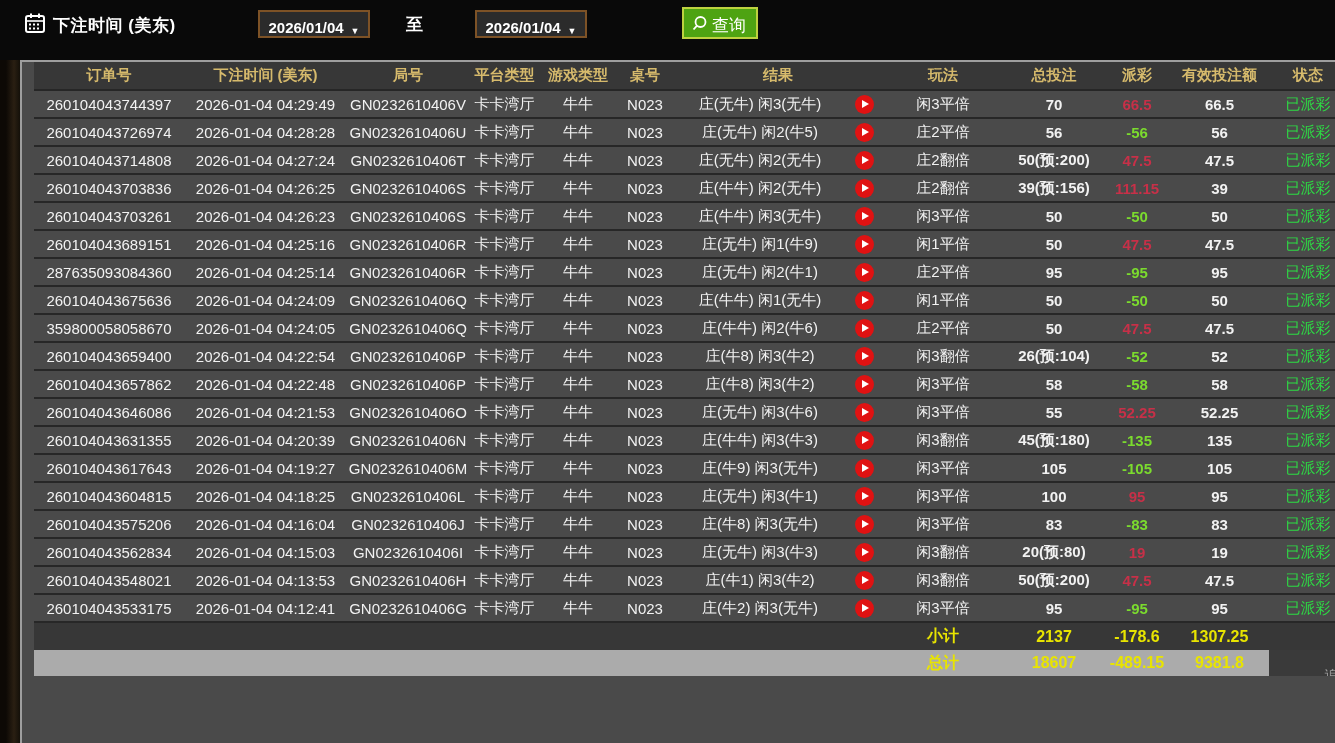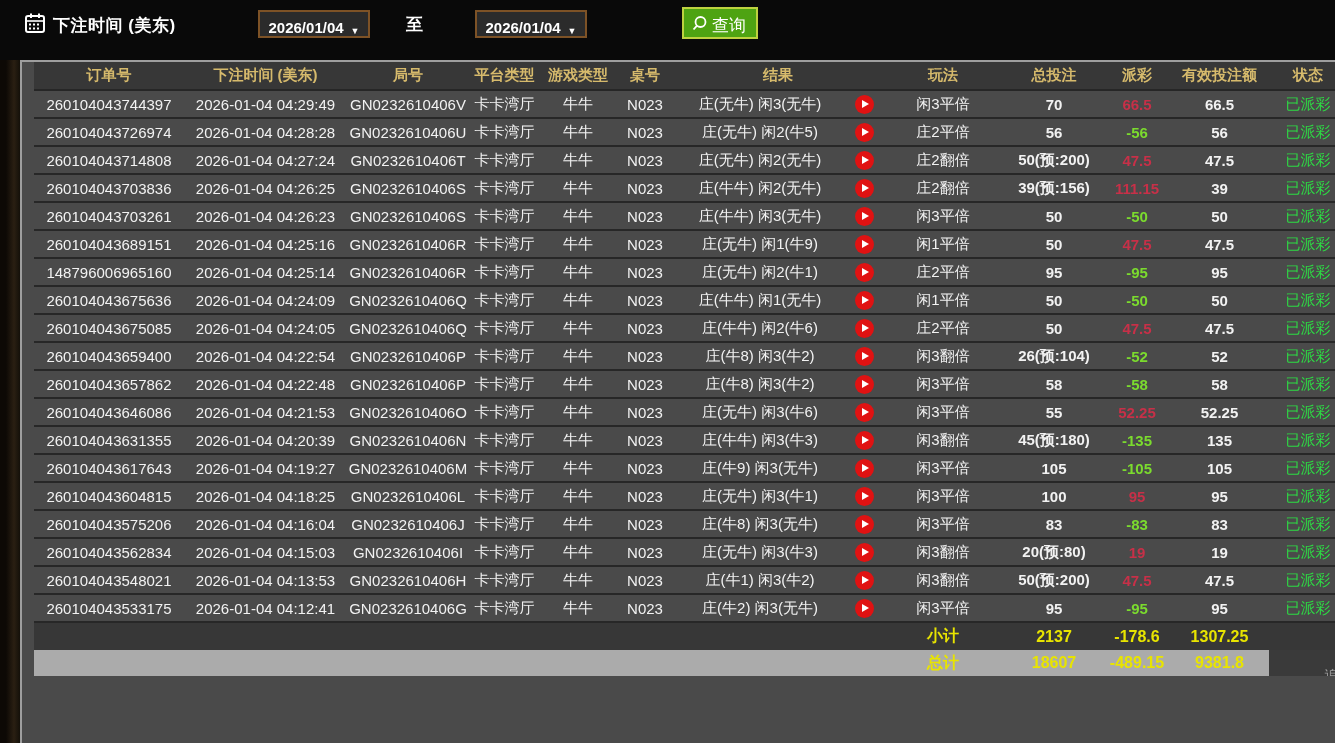--- a/index.html
+++ b/index.html
@@ -234,21 +234,21 @@
           <td><span class="play-btn">
               <span class="tri"></span>
             </span></td>
           <td>闲1平倍</td>
           <td class="num">50</td>
           <td class="num pos">47.5</td>
           <td class="num">47.5</td>
           <td class="status">已派彩</td>
         </tr>
         <tr>
-          <td>148796006965160</td>
+          <td>287635093084360</td>
           <td>2026-01-04 04:25:14</td>
           <td>GN0232610406R</td>
           <td>卡卡湾厅</td>
           <td>牛牛</td>
           <td>N023</td>
           <td>庄(无牛) 闲2(牛1)</td>
           <td><span class="play-btn">
               <span class="tri"></span>
             </span></td>
           <td>庄2平倍</td>
@@ -268,21 +268,21 @@
           <td><span class="play-btn">
               <span class="tri"></span>
             </span></td>
           <td>闲1平倍</td>
           <td class="num">50</td>
           <td class="num neg">-50</td>
           <td class="num">50</td>
           <td class="status">已派彩</td>
         </tr>
         <tr>
-          <td>260104043675085</td>
+          <td>359800058058670</td>
           <td>2026-01-04 04:24:05</td>
           <td>GN0232610406Q</td>
           <td>卡卡湾厅</td>
           <td>牛牛</td>
           <td>N023</td>
           <td>庄(牛牛) 闲2(牛6)</td>
           <td><span class="play-btn">
               <span class="tri"></span>
             </span></td>
           <td>庄2平倍</td>

